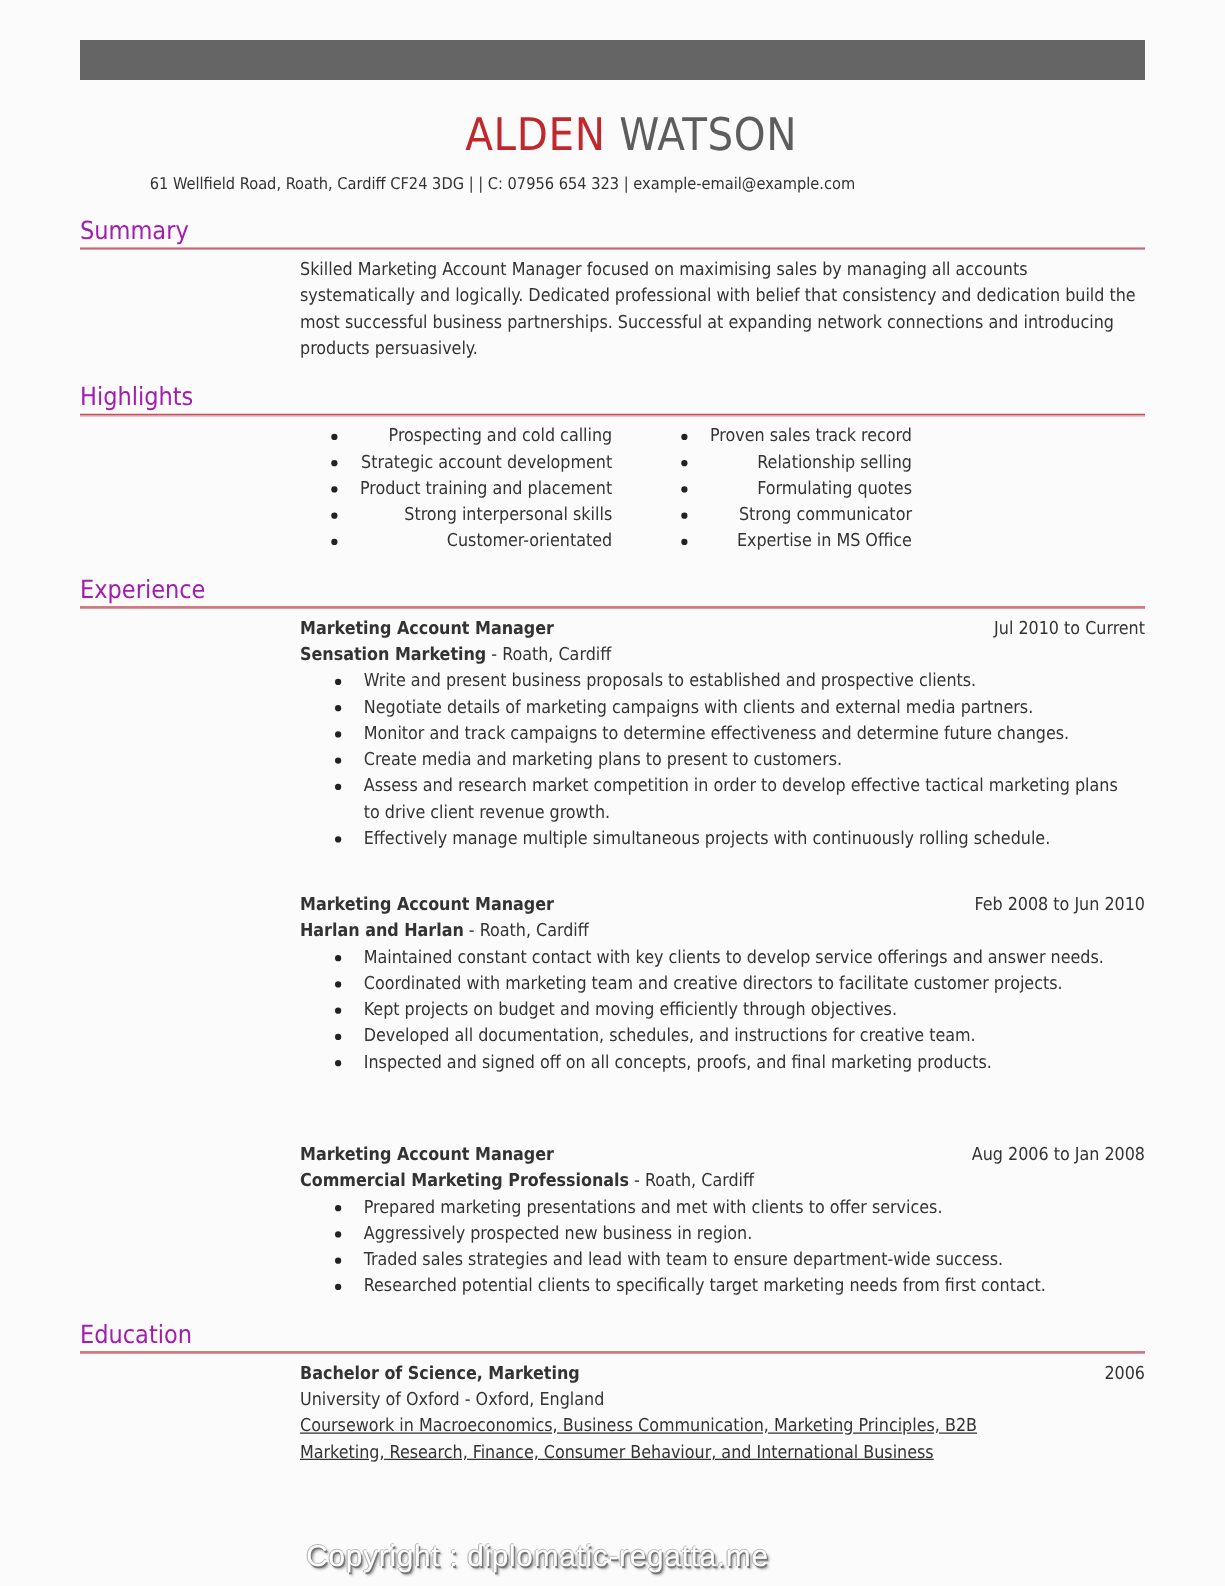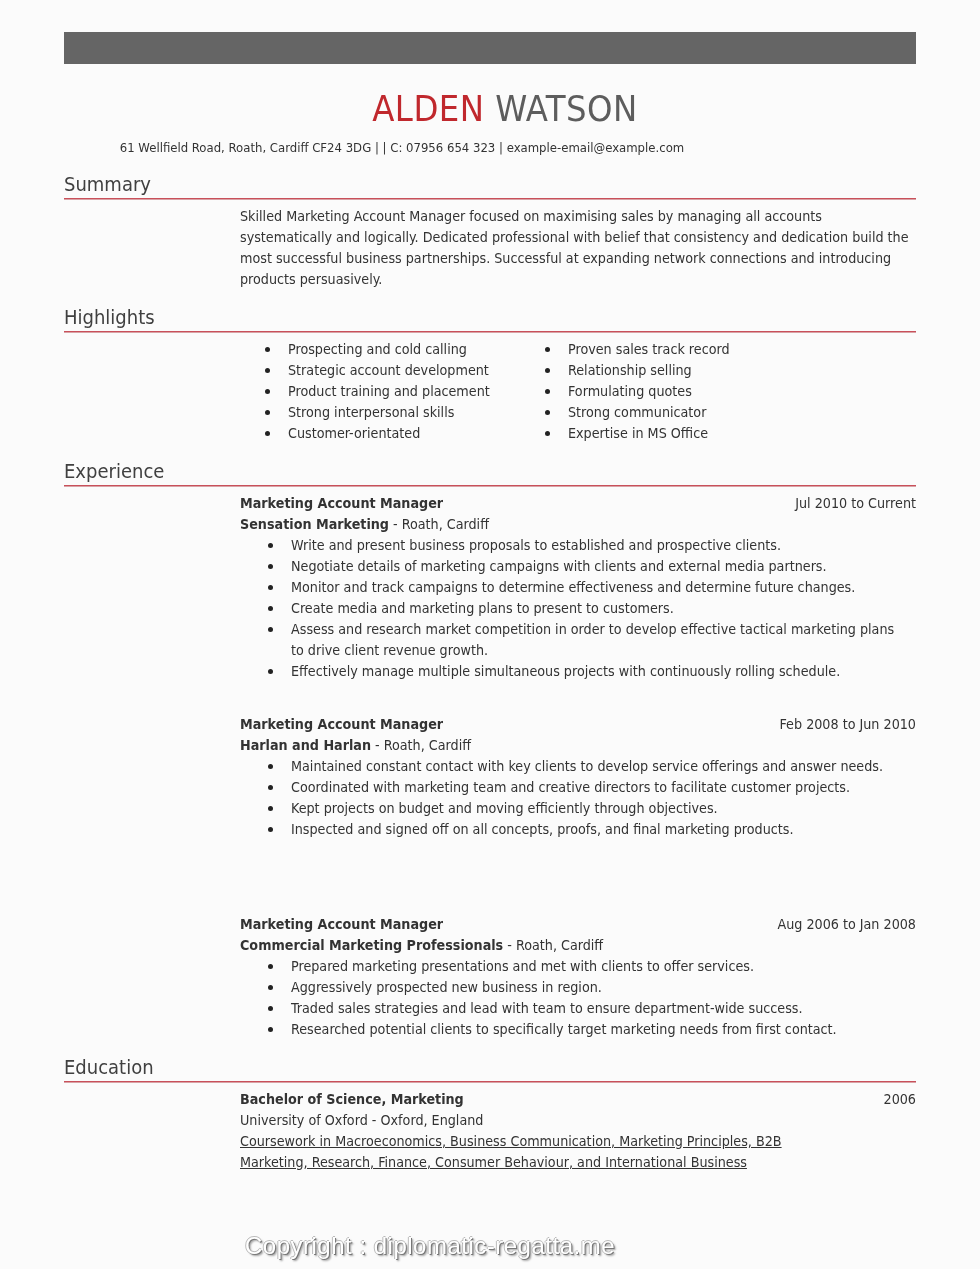--- a/index.html
+++ b/index.html
@@ -43,21 +43,21 @@
       left: 0;
       width: 804px;
       text-align: center;
       font-size: 13px;
       color: #333;
     }
     .section-title {
       position: absolute;
       left: 64px;
       font-size: 20px;
-      color: #404040;
+      color: #a21caf;
     }
     .section-rule {
       position: absolute;
       left: 64px;
       width: 852px;
       height: 2px;
       background: #c9505a;
       border-bottom: 1px solid #d9a2a6;
     }
     .body-text {
@@ -66,20 +66,21 @@
       width: 676px;
       font-size: 14.2px;
       line-height: 21px;
       color: #333;
     }
     .hl-col {
       position: absolute;
       list-style: none;
       font-size: 14.2px;
       line-height: 21px;
+      text-align: right;
     }
     .hl-col li { position: relative; padding-left: 26px; }
     .hl-col li::before {
       content: "";
       position: absolute;
       left: 3px;
       top: 8px;
       width: 5px;
       height: 5px;
       border-radius: 50%;
@@ -181,20 +182,21 @@
       <span class="job-title">Marketing Account Manager</span>
       <span class="job-date">Feb 2008 to Jun 2010</span>
     </div>
     <div>
       <span class="job-company">Harlan and Harlan</span><span class="job-location"> - Roath, Cardiff</span>
     </div>
     <ul>
       <li>Maintained constant contact with key clients to develop service offerings and answer needs.</li>
       <li>Coordinated with marketing team and creative directors to facilitate customer projects.</li>
       <li>Kept projects on budget and moving efficiently through objectives.</li>
+      <li>Developed all documentation, schedules, and instructions for creative team.</li>
       <li>Inspected and signed off on all concepts, proofs, and final marketing products.</li>
     </ul>
   </div>
 
   <div class="job" style="top:914px;">
     <div class="job-head">
       <span class="job-title">Marketing Account Manager</span>
       <span class="job-date">Aug 2006 to Jan 2008</span>
     </div>
     <div>

